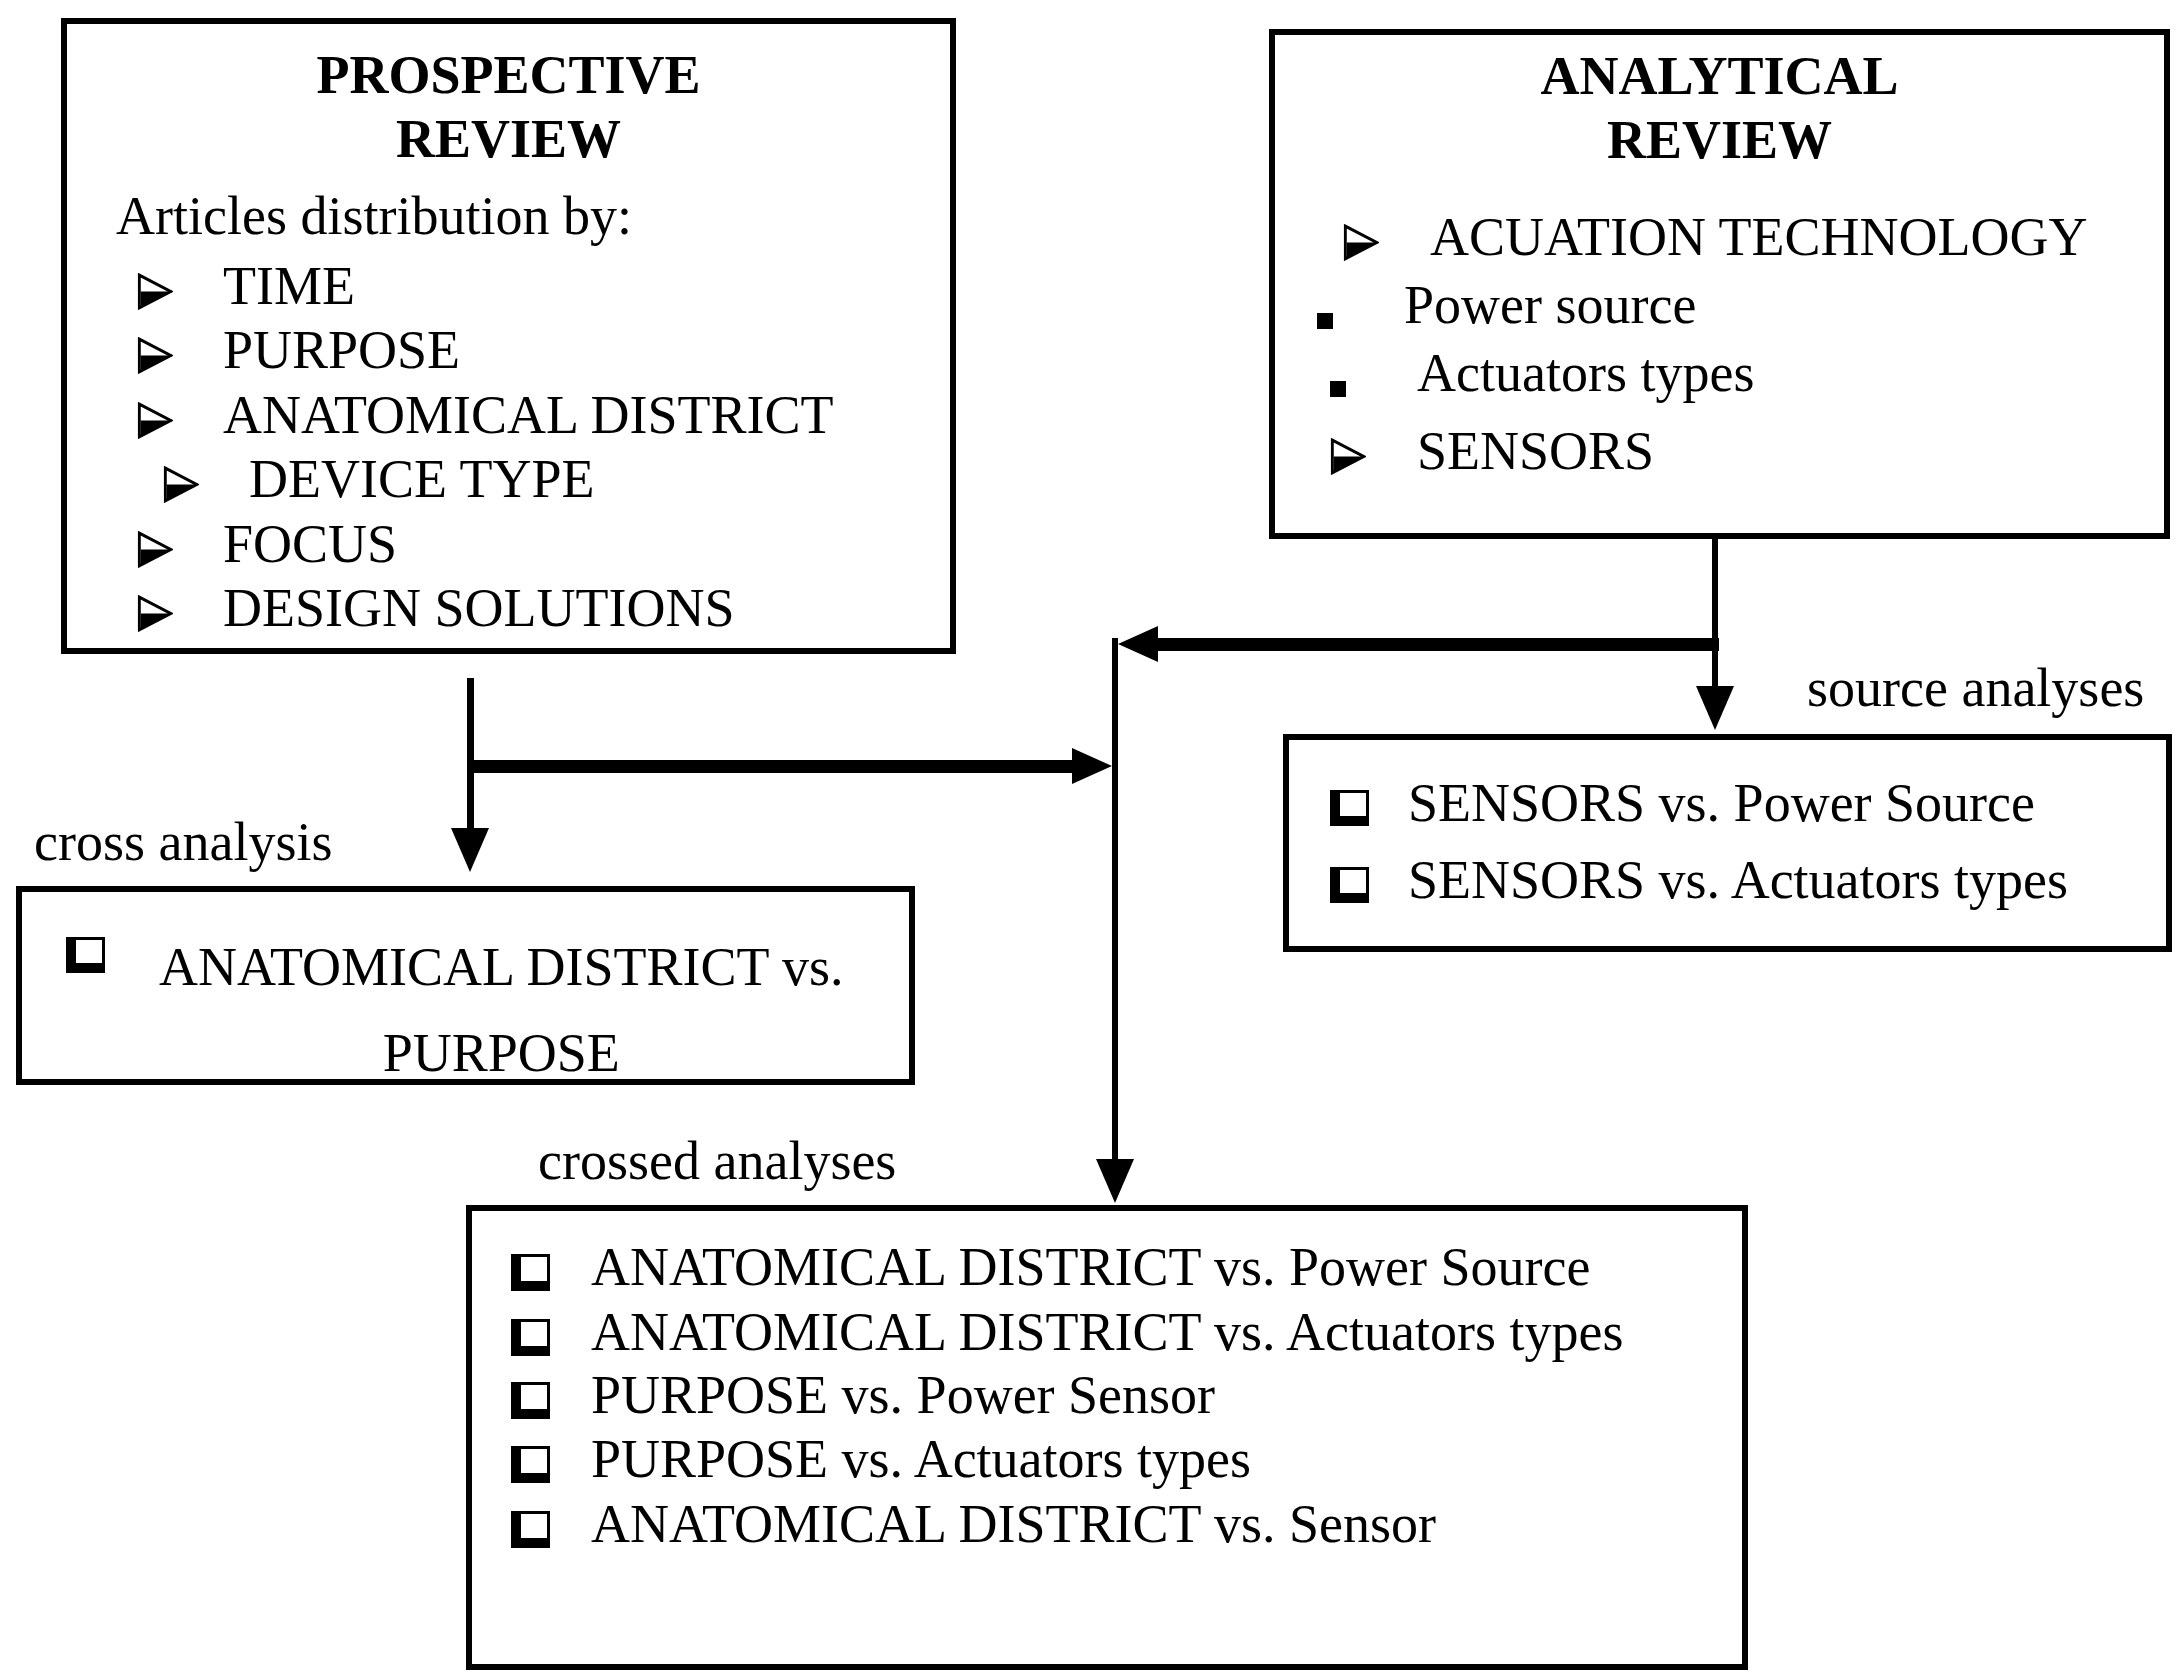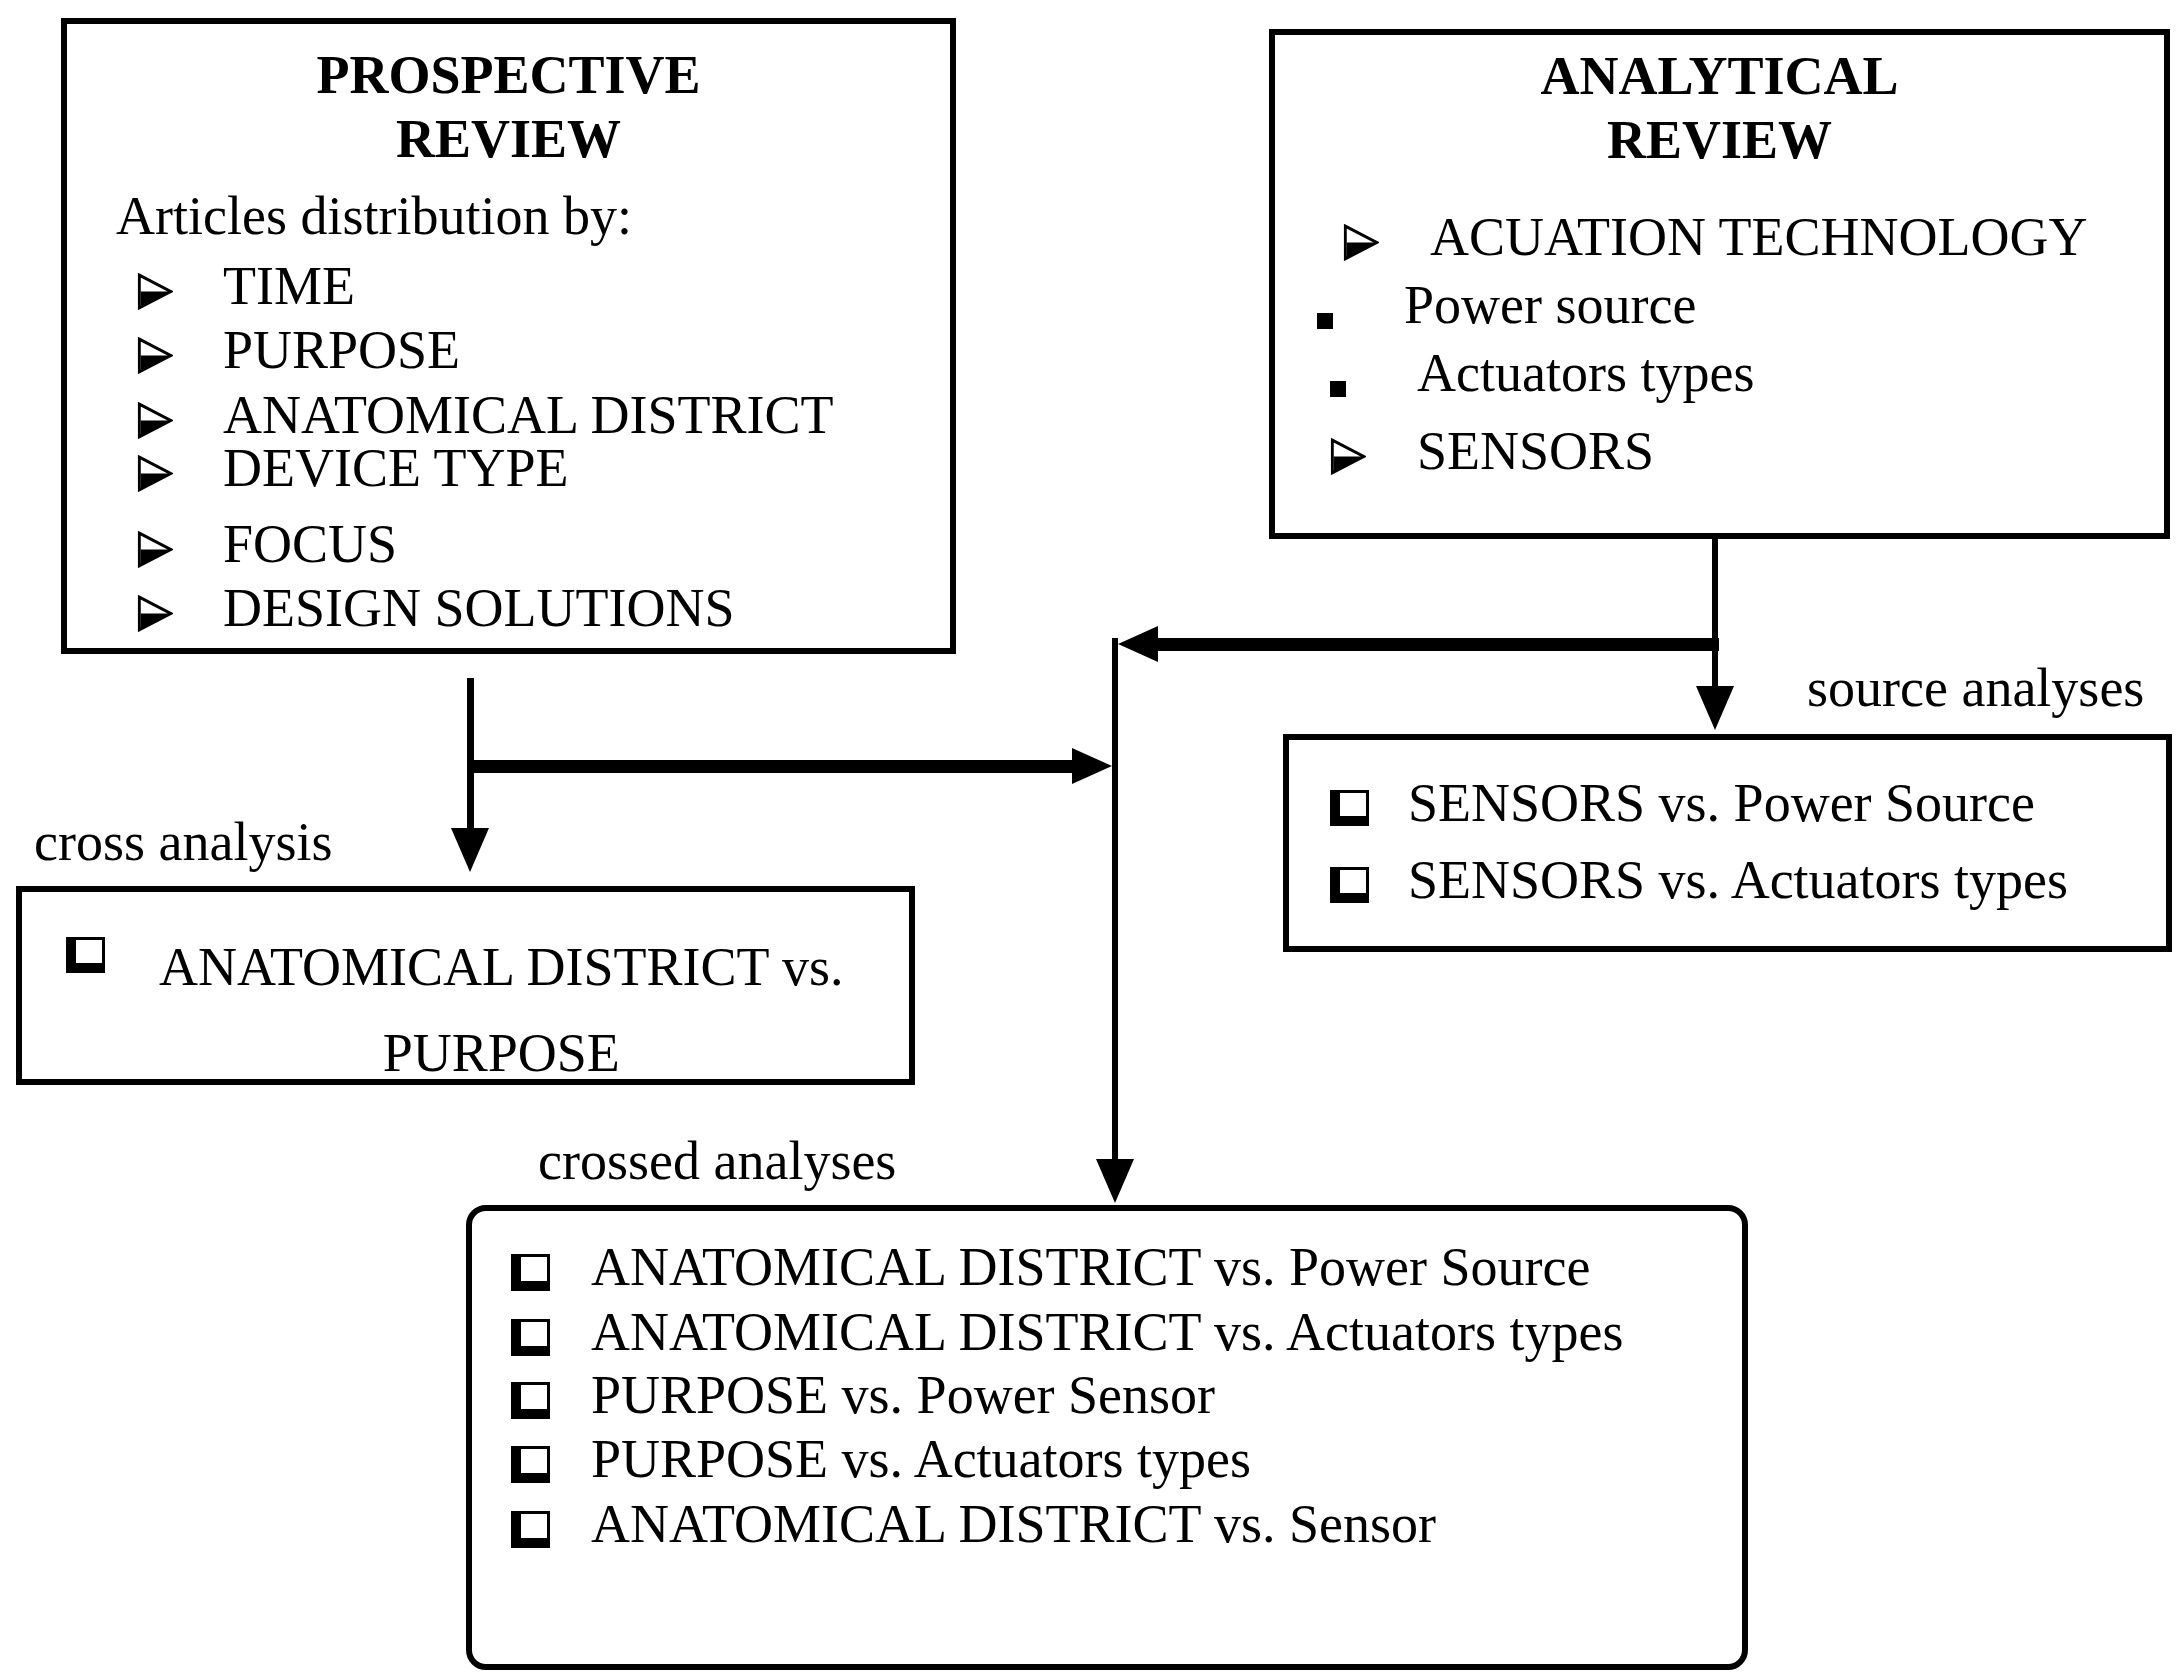--- a/index.html
+++ b/index.html
@@ -92,21 +92,21 @@
             <polygon points="3,3 47,26 3,49" fill="#fff" stroke="#000" stroke-width="4"></polygon>
             <polygon points="5,26 47,26 5,47" fill="#000"></polygon>
           </svg></span><span>PURPOSE</span>
     </div>
     <div class="row" style="top:359px;padding-left:70px;">
       <span class="slot bullet-arrow" style="width:86px;"><svg width="36" height="37" viewBox="0 0 50 52">
             <polygon points="3,3 47,26 3,49" fill="#fff" stroke="#000" stroke-width="4"></polygon>
             <polygon points="5,26 47,26 5,47" fill="#000"></polygon>
           </svg></span><span>ANATOMICAL DISTRICT</span>
     </div>
-    <div class="row" style="top:412px;padding-left:70px;">
+    <div class="row" style="top:423px;padding-left:96px;">
       <span class="slot bullet-arrow" style="width:86px;"><svg width="36" height="37" viewBox="0 0 50 52">
             <polygon points="3,3 47,26 3,49" fill="#fff" stroke="#000" stroke-width="4"></polygon>
             <polygon points="5,26 47,26 5,47" fill="#000"></polygon>
           </svg></span><span>DEVICE TYPE</span>
     </div>
     <div class="row" style="top:488px;padding-left:70px;">
       <span class="slot bullet-arrow" style="width:86px;"><svg width="36" height="37" viewBox="0 0 50 52">
             <polygon points="3,3 47,26 3,49" fill="#fff" stroke="#000" stroke-width="4"></polygon>
             <polygon points="5,26 47,26 5,47" fill="#000"></polygon>
           </svg></span><span>FOCUS</span>
@@ -157,21 +157,21 @@
   <div class="freelabel" style="left:34px;top:810px;">cross analysis</div>
 
   <div class="box" style="left:15.8px;top:886px;width:899px;height:199px;">
     <span class="bullet-checkbox" style="position:absolute;left:44px;top:52px;"></span>
     <div class="dline" style="left:100px;top:31.5px;width:759px;">ANATOMICAL DISTRICT vs.
 PURPOSE</div>
   </div>
 
   <div class="freelabel" style="left:538px;top:1129px;">crossed analyses</div>
 
-  <div class="box" style="left:466px;top:1205px;width:1282px;height:465px;border-radius:20px;">
+  <div class="box" style="left:466px;top:1205px;width:1282px;height:465px;">
     <div class="row" style="top:24px;padding-left:39px;">
       <span class="slot" style="width:80px;"><span class="bullet-checkbox" style="display:inline-block;"></span></span><span>ANATOMICAL DISTRICT vs. Power Source</span>
     </div>
     <div class="row" style="top:89px;padding-left:39px;">
       <span class="slot" style="width:80px;"><span class="bullet-checkbox" style="display:inline-block;"></span></span><span>ANATOMICAL DISTRICT vs. Actuators types</span>
     </div>
     <div class="row" style="top:152px;padding-left:39px;">
       <span class="slot" style="width:80px;"><span class="bullet-checkbox" style="display:inline-block;"></span></span><span>PURPOSE vs. Power Sensor</span>
     </div>
     <div class="row" style="top:216px;padding-left:39px;">

